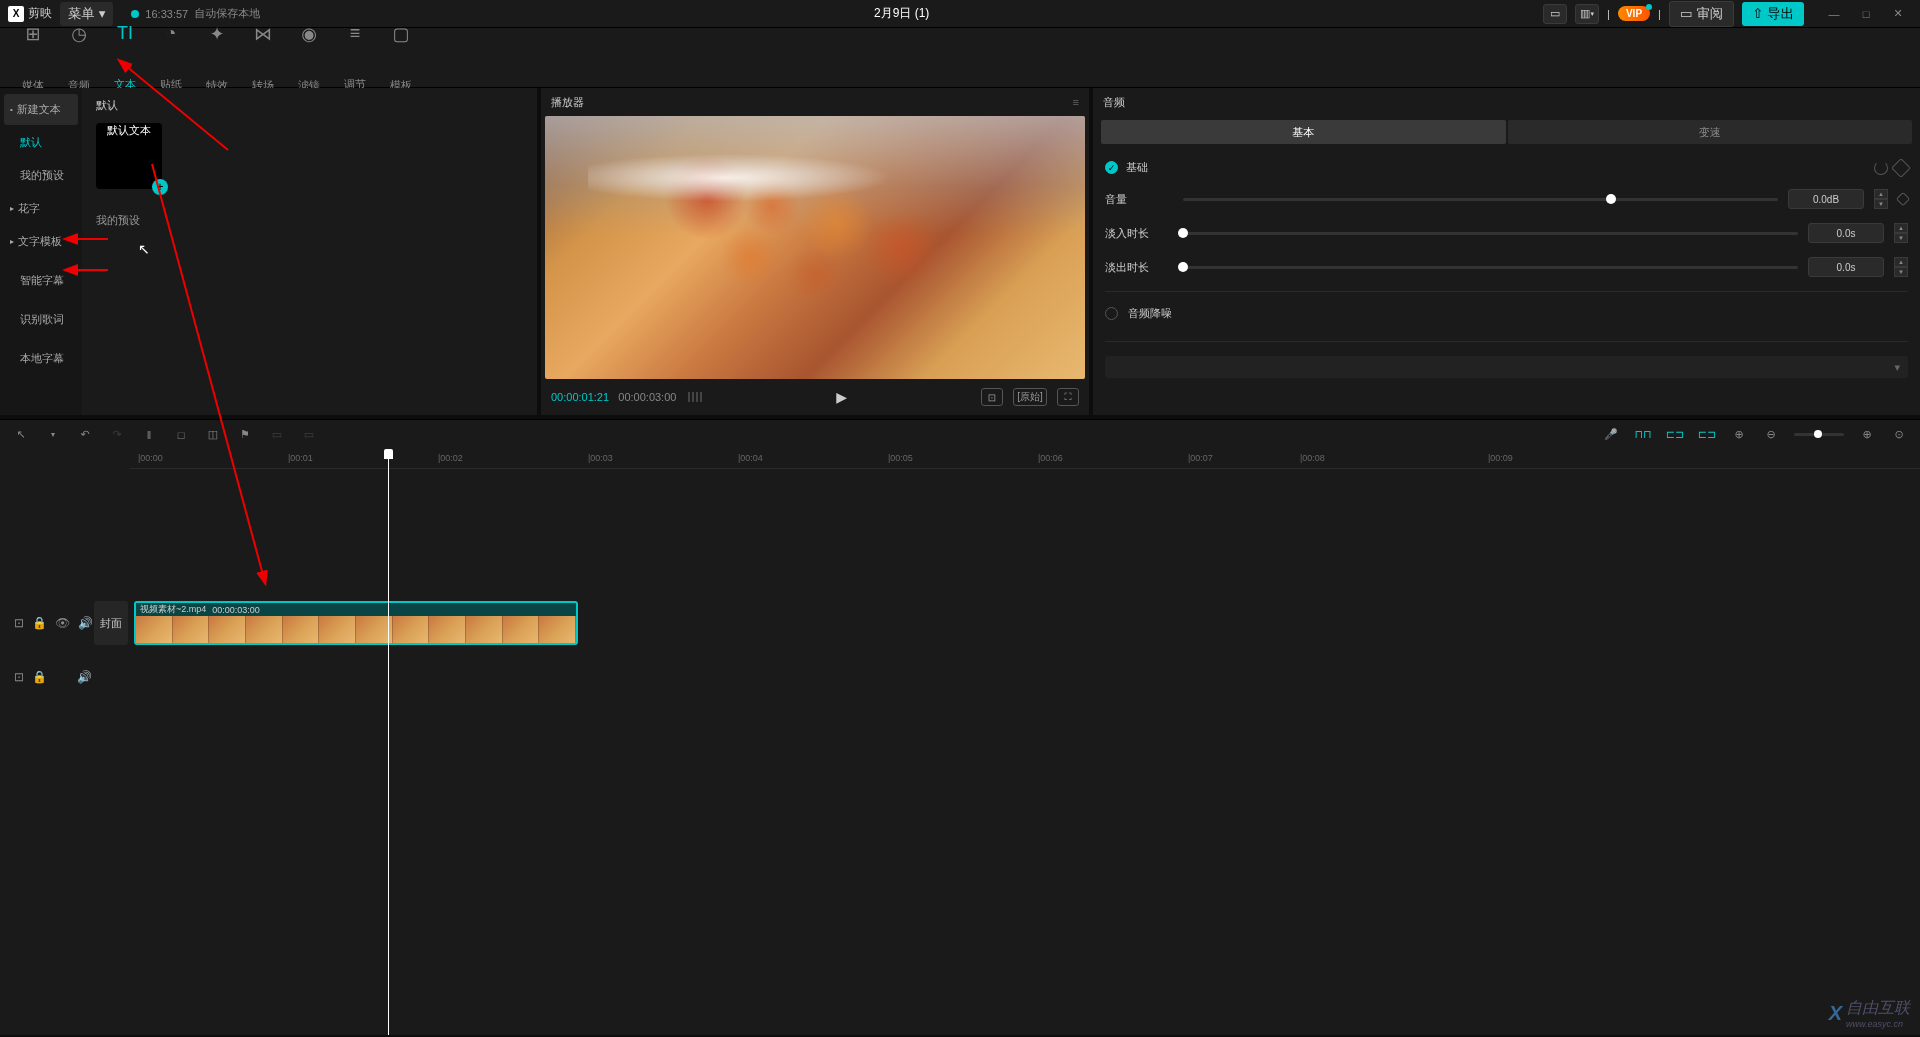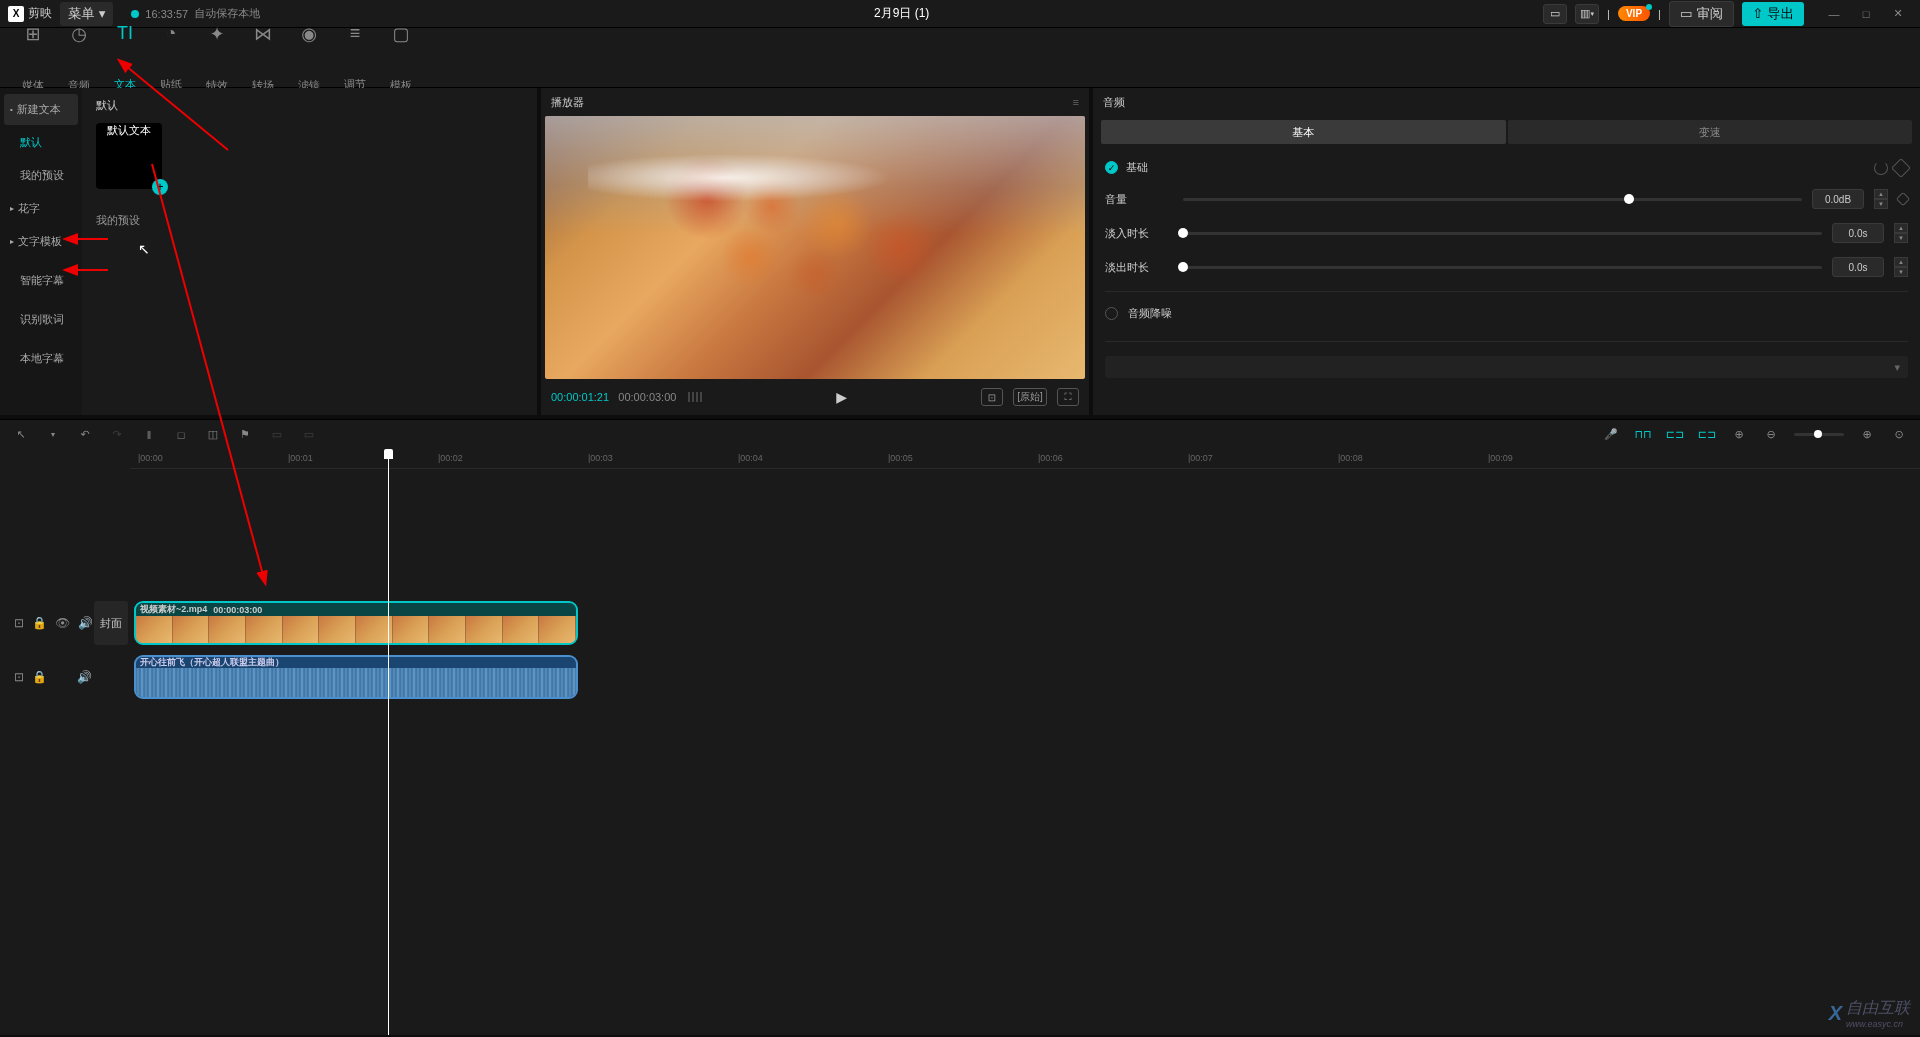--- a/index.html
+++ b/index.html
@@ -72,21 +72,21 @@
 .audio-tab.active { background: #3a3a3a; color: #fff; }
 .audio-tab + .audio-tab { margin-left: 2px; }
 .audio-body { flex: 1; padding: 8px 12px; overflow-y: auto; }
 .audio-row { display: flex; align-items: center; margin-bottom: 14px; gap: 10px; }
 .audio-row-header { display: flex; align-items: center; justify-content: space-between; margin-bottom: 14px; }
 .checkbox { width: 13px; height: 13px; border-radius: 50%; border: 1px solid #555; display: inline-flex; align-items: center; justify-content: center; }
 .checkbox.checked { background: #00c8c8; border-color: #00c8c8; color: #000; font-size: 9px; }
 .audio-label { color: #ccc; font-size: 11px; width: 68px; }
 .slider-track { flex: 1; height: 3px; background: #333; border-radius: 2px; position: relative; }
 .slider-thumb { position: absolute; width: 10px; height: 10px; background: #fff; border-radius: 50%; top: -4px; transform: translateX(-50%); }
-.value-box { width: 52px; height: 20px; background: #2a2a2a; border: 1px solid #3a3a3a; border-radius: 3px; display: flex; align-items: center; justify-content: center; font-size: 10px; color: #ccc; }
+.value-box { width: 76px; height: 20px; background: #2a2a2a; border: 1px solid #3a3a3a; border-radius: 3px; display: flex; align-items: center; justify-content: center; font-size: 10px; color: #ccc; }
 .stepper { width: 14px; height: 20px; display: flex; flex-direction: column; }
 .stepper div { flex: 1; background: #2a2a2a; border: 1px solid #3a3a3a; display: flex; align-items: center; justify-content: center; font-size: 6px; color: #888; cursor: pointer; }
 .reset-icons { display: flex; gap: 6px; }
 .reset-icon { width: 14px; height: 14px; border: 1px solid #555; border-radius: 2px; cursor: pointer; }
 .reset-icon.diamond { transform: rotate(45deg); }
 
 
 .timeline-toolbar { height: 30px; background: #1a1a1a; display: flex; align-items: center; padding: 0 12px; gap: 14px; margin-top: 4px; border-top: 1px solid #000; }
 .tl-tool { width: 18px; height: 18px; display: flex; align-items: center; justify-content: center; cursor: pointer; color: #888; }
 .tl-spacer { flex: 1; }
@@ -98,21 +98,21 @@
 .timeline { flex: 1; background: #1a1a1a; position: relative; height: 586px; }
 .ruler { height: 20px; position: relative; border-bottom: 1px solid #2a2a2a; margin-left: 130px; }
 .ruler-tick { position: absolute; top: 4px; color: #666; font-size: 9px; }
 .playhead { position: absolute; top: 0; bottom: 0; width: 1px; background: #fff; left: 388px; z-index: 10; }
 .playhead::before { content: ""; position: absolute; top: 0; left: -4px; width: 9px; height: 10px; background: #fff; border-radius: 2px 2px 0 0; }
 .tracks { position: relative; padding-top: 130px; }
 .track-row { display: flex; align-items: center; height: 48px; margin-bottom: 6px; position: relative; }
 .track-controls { width: 94px; display: flex; align-items: center; gap: 8px; padding-left: 14px; color: #888; font-size: 12px; }
 .track-label-box { width: 34px; height: 44px; background: #262626; border-radius: 3px; display: flex; align-items: center; justify-content: center; font-size: 11px; color: #ccc; }
 .track-content { flex: 1; position: relative; height: 44px; }
-.clip { position: absolute; height: 44px; border-radius: 9px; overflow: hidden; border: 1px solid rgba(255,255,255,0.2); font-weight: bold; }
+.clip { position: absolute; height: 44px; border-radius: 3px; overflow: hidden; border: 1px solid rgba(255,255,255,0.2); }
 .video-clip { left: 6px; width: 444px; background: linear-gradient(180deg, #1a5555 0%, #1a5555 30%, #c97840 30%, #d9a055 100%); border: 2px solid #00c8c8; }
 .video-clip .clip-header { height: 13px; background: #0a4545; color: #ccc; font-size: 9px; padding: 0 4px; display: flex; align-items: center; gap: 6px; }
 .video-clip .clip-frames { height: calc(100% - 13px); display: flex; }
 .video-clip .frame { flex: 1; background: linear-gradient(135deg, #c97840 0%, #d9a055 50%, #e8b870 100%); border-right: 1px solid rgba(0,0,0,0.2); }
 .audio-clip { left: 6px; width: 444px; background: #2a5580; border: 2px solid #4a90d0; }
 .audio-clip .clip-header { height: 11px; background: #1a4570; color: #cce; font-size: 9px; padding: 0 4px; display: flex; align-items: center; }
 .audio-clip .waveform { height: calc(100% - 11px); background: repeating-linear-gradient(90deg, #3a70a0 0px, #5a90c0 2px, #3a70a0 4px, #6aa0d0 6px, #3a70a0 8px); }
 
 
 .arrow { position: absolute; z-index: 100; pointer-events: none; }
@@ -373,21 +373,21 @@
 <div class="timeline">
   <div class="ruler">
     <span class="ruler-tick" style="left:8px">|<span>00:00</span></span>
     <span class="ruler-tick" style="left:158px">|<span>00:01</span></span>
     <span class="ruler-tick" style="left:308px">|<span>00:02</span></span>
     <span class="ruler-tick" style="left:458px">|<span>00:03</span></span>
     <span class="ruler-tick" style="left:608px">|<span>00:04</span></span>
     <span class="ruler-tick" style="left:758px">|<span>00:05</span></span>
     <span class="ruler-tick" style="left:908px">|<span>00:06</span></span>
     <span class="ruler-tick" style="left:1058px">|<span>00:07</span></span>
-    <span class="ruler-tick" style="left:1208px">|<span>00:08</span></span>
+    <span class="ruler-tick" style="left:1170px">|<span>00:08</span></span>
     <span class="ruler-tick" style="left:1358px">|<span>00:09</span></span>
   </div>
   <div class="playhead"></div>
 
   <div class="tracks">
     <div class="track-row">
       <div class="track-controls">
         <span>⊡</span>
         <span>🔒</span>
         <span>👁</span>
@@ -419,28 +419,20 @@
     </div>
 
     <div class="track-row">
       <div class="track-controls">
         <span>⊡</span>
         <span>🔒</span>
         <span style="width:14px"></span>
         <span>🔊</span>
       </div>
       <div style="width:34px"></div>
-      <div class="track-content">
-        <div class="clip audio-clip">
-          <div class="clip-header">
-              <span>开心往前飞（开心超人联盟主题曲）</span>
-            </div>
-          <div class="waveform"></div>
-        </div>
-      </div>
     </div>
   </div>
 </div>
 
 <div class="arrow" style="left:118px;top:60px">
   <svg width="120" height="100">
       <defs>
         <marker id="ah1" markerWidth="10" markerHeight="10" refX="2" refY="3" orient="auto">
           <path d="M0,0 L0,6 L8,3 z" fill="#e00"></path>
         </marker>

